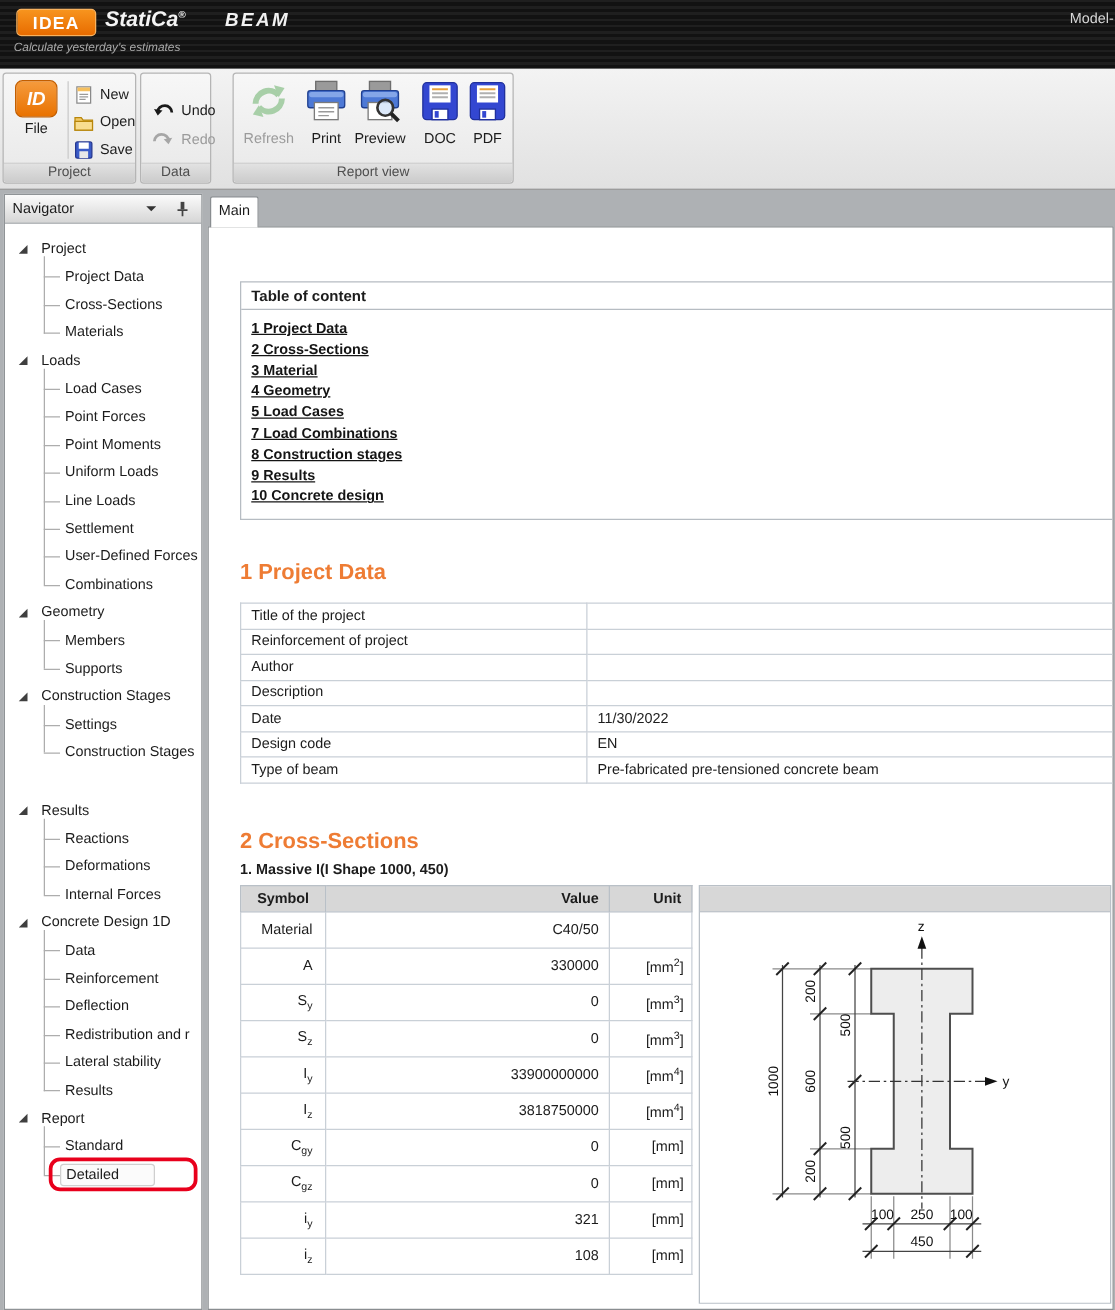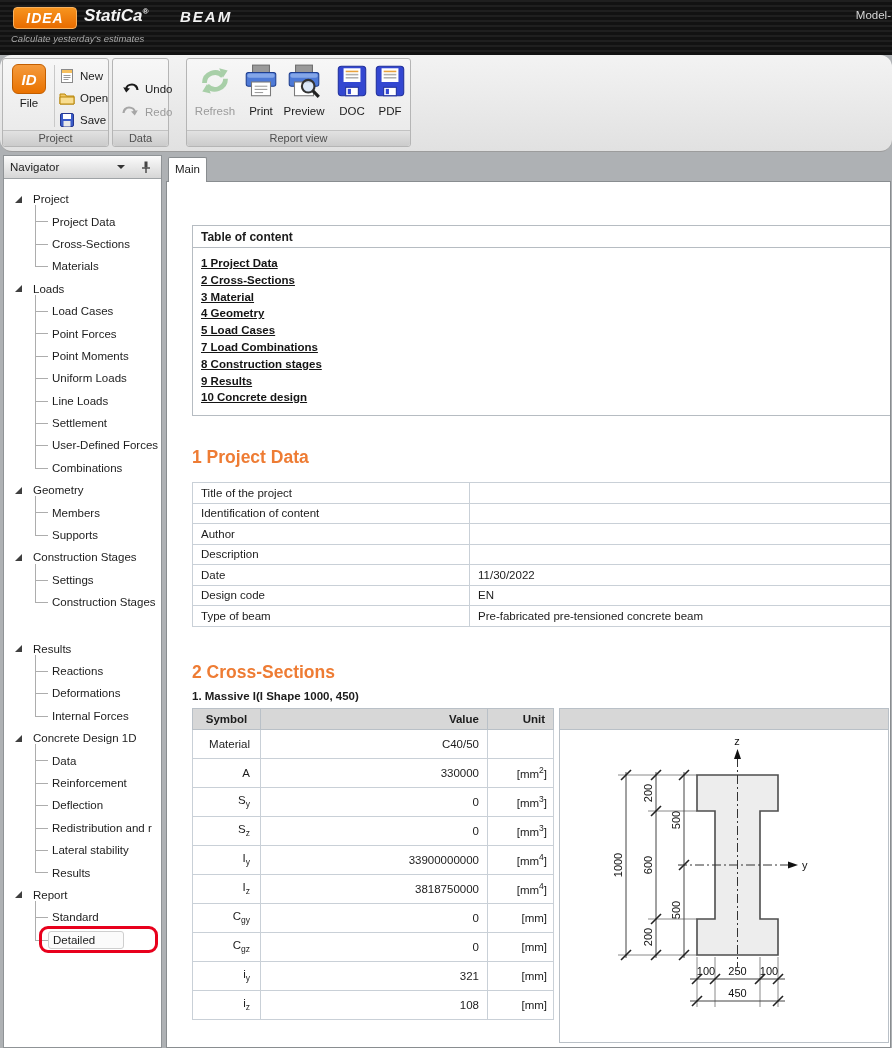--- a/index.html
+++ b/index.html
@@ -8,30 +8,30 @@
     position:relative;
     background:#aeb1b4;
     font-family:"Liberation Sans","DejaVu Sans",sans-serif;
     color:#1c1c1c;
   }
   
   .titlebar{position:absolute;left:0;top:0;width:892px;height:55px;
     background:repeating-linear-gradient(180deg,#1f1f1f 0 2px,#121212 2px 5px);}
   .logo-box{position:absolute;left:13px;top:7px;width:64px;height:22px;
     background:linear-gradient(#f7941e,#e86c00);border:1px solid #f9b25e;border-radius:4px;
-    color:#fff;font-style:italic;font-weight:bold;font-size:14px;letter-spacing:1px;
+    color:#fff;font-weight:bold;font-size:14px;letter-spacing:1px;
     display:flex;align-items:center;justify-content:center;}
   .brand{position:absolute;left:84px;top:6px;font-size:17px;font-weight:bold;font-style:italic;color:#f5f5f5;}
   .brand sup{font-size:8px;}
   .product{position:absolute;left:180px;top:8px;font-size:15px;font-weight:bold;font-style:italic;letter-spacing:2px;color:#f2f2f2;}
   .tagline{position:absolute;left:11px;top:33px;font-size:9.5px;font-style:italic;color:#a9a9a9;}
   .window-title{position:absolute;right:1px;top:9px;font-size:11.5px;color:#d6d6d6;}
   
   .ribbon{position:absolute;left:0;top:55px;width:892px;height:97px;
-    background:linear-gradient(#f3f3f3,#e1e1e1);border-bottom:1px solid #9c9c9c;border-radius:12px;}
+    background:linear-gradient(#f3f3f3,#e1e1e1);border-bottom:1px solid #9c9c9c;}
   .rgroup{position:absolute;top:3px;height:89px;border:1px solid #b5b5b5;border-radius:3px;
     background:linear-gradient(#f7f7f7,#e8e8e8);}
   .rgroup-label{position:absolute;bottom:0;left:0;right:0;height:16px;
     background:linear-gradient(#e2e2e2,#cbcbcb);border-top:1px solid #c2c2c2;
     border-radius:0 0 3px 3px;color:#4e4e4e;font-size:11px;text-align:center;line-height:15px;}
   .g-project{left:2px;width:107px;} .g-data{left:112px;width:57px;} .g-report{left:186px;width:225px;}
   .file-btn{position:absolute;left:5px;top:5px;width:42px;text-align:center;cursor:default;}
   .file-icon{width:34px;height:30px;margin:0 auto;background:linear-gradient(#f59b3d,#e97200);
     border:1px solid #c25e00;border-radius:6px;color:#fff;font-style:italic;font-weight:bold;
     font-size:15px;line-height:29px;text-align:center;}
@@ -398,21 +398,21 @@
     </div>
 
     <div class="section-heading h-pd">1 Project Data</div>
     <table class="kv">
         <tbody>
           <tr>
             <td class="k">Title of the project</td>
             <td></td>
           </tr>
           <tr>
-            <td class="k">Identification of content</td>
+            <td class="k">Reinforcement of project</td>
             <td></td>
           </tr>
           <tr>
             <td class="k">Author</td>
             <td></td>
           </tr>
           <tr>
             <td class="k">Description</td>
             <td></td>
           </tr>

